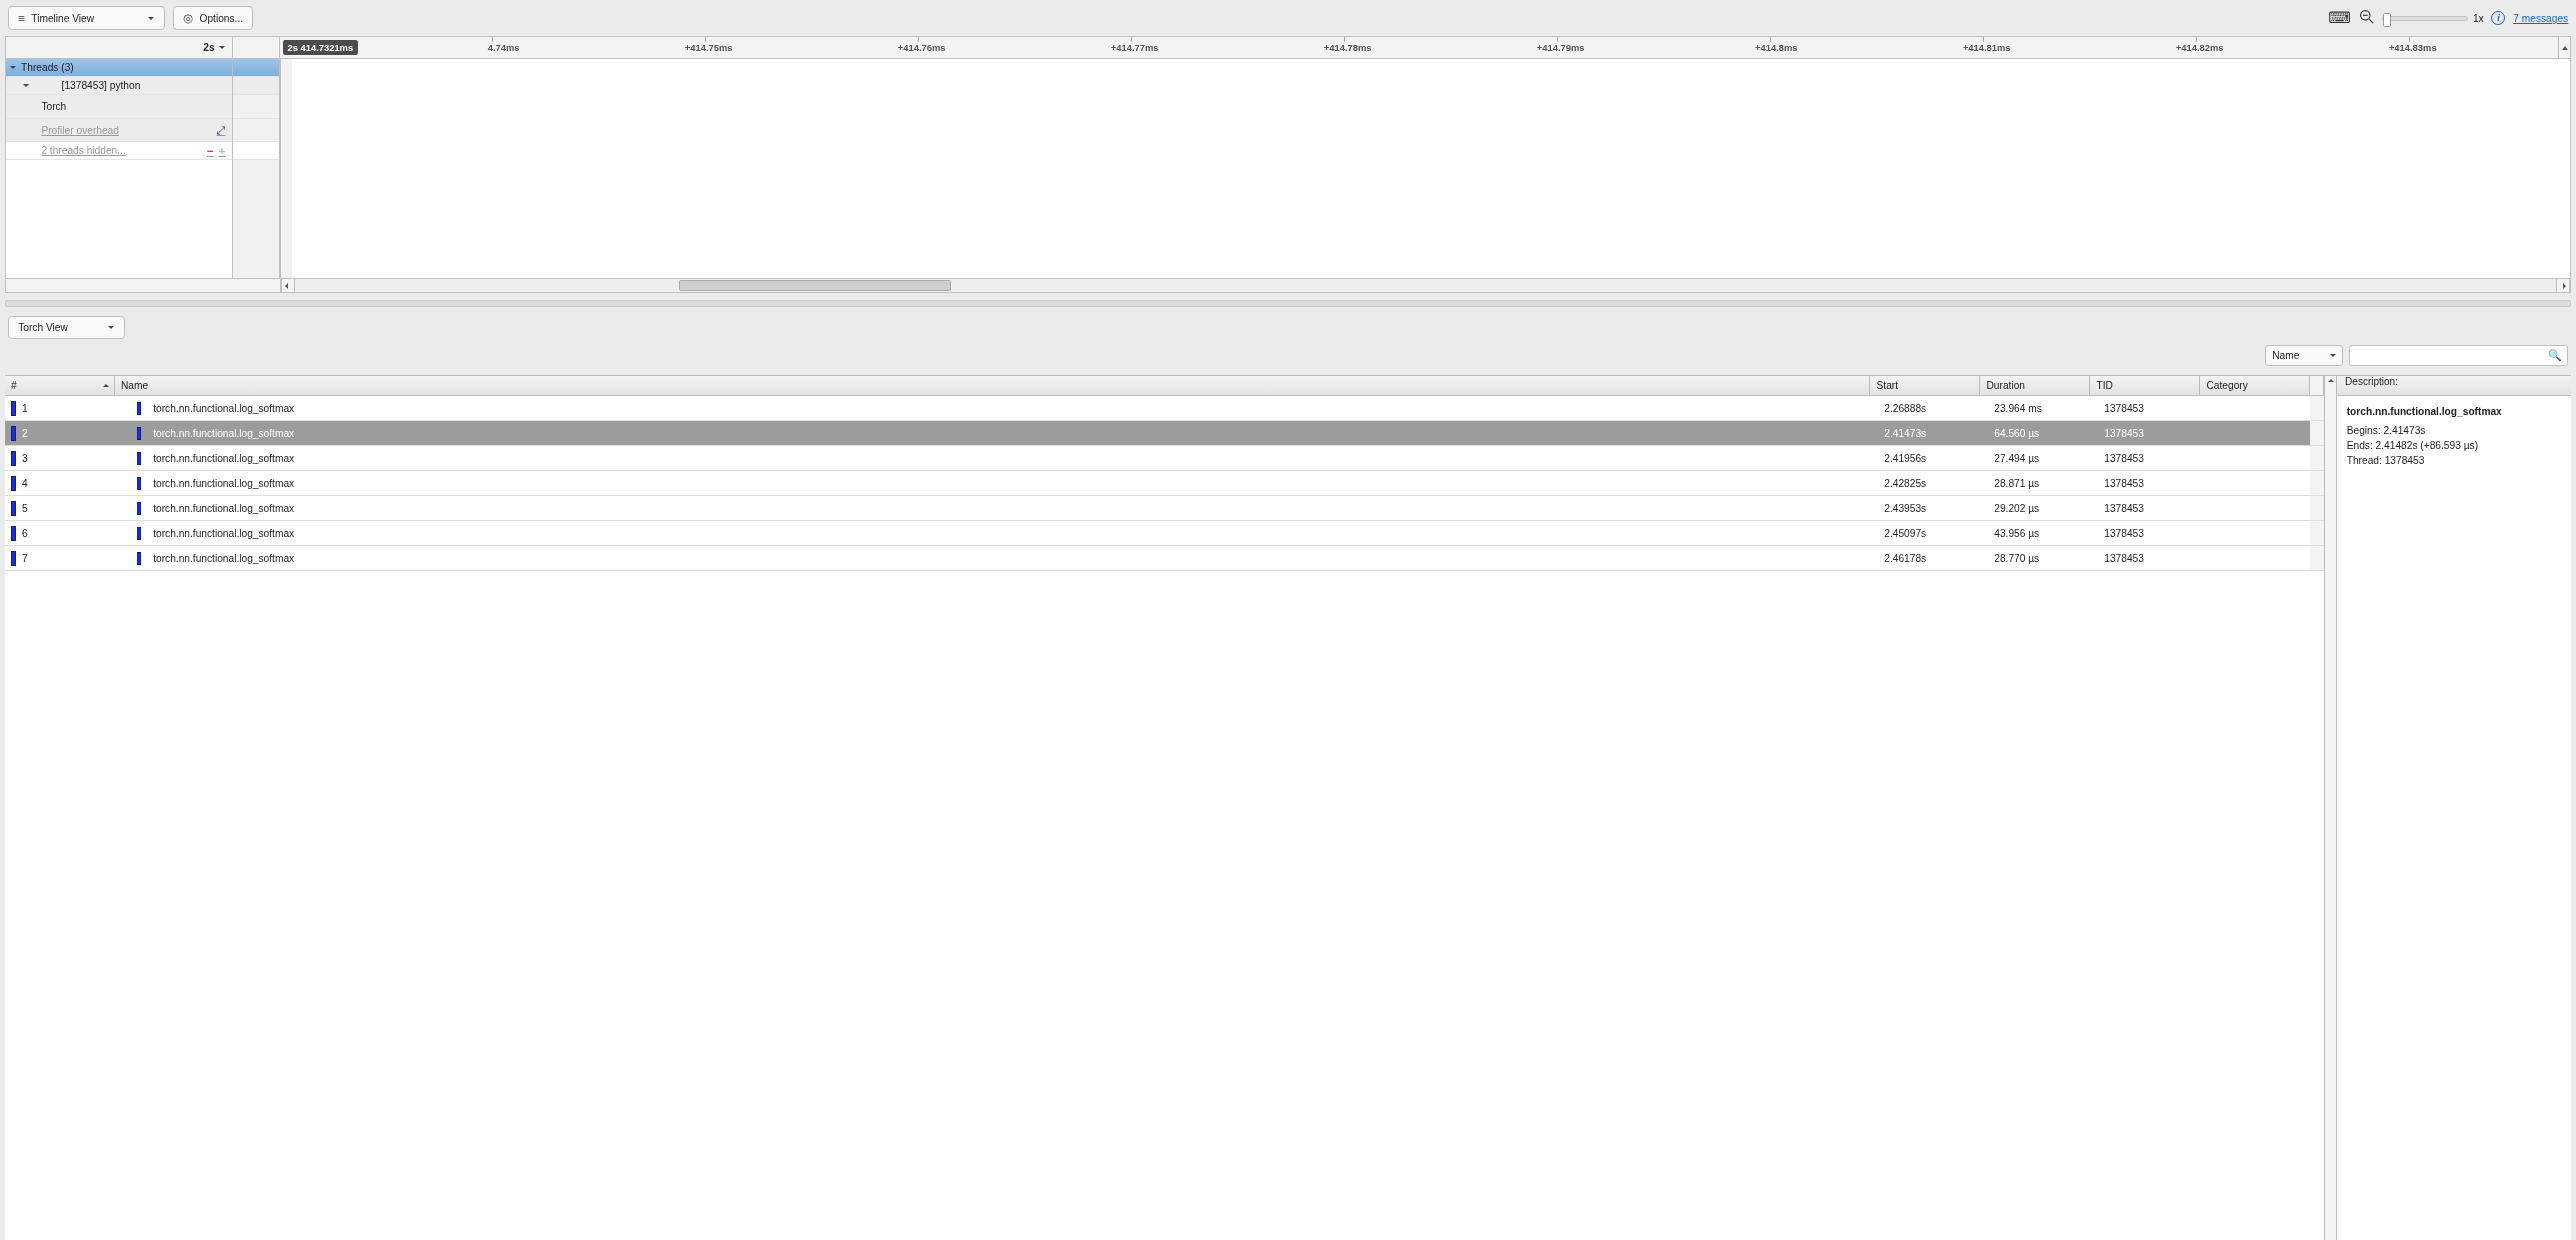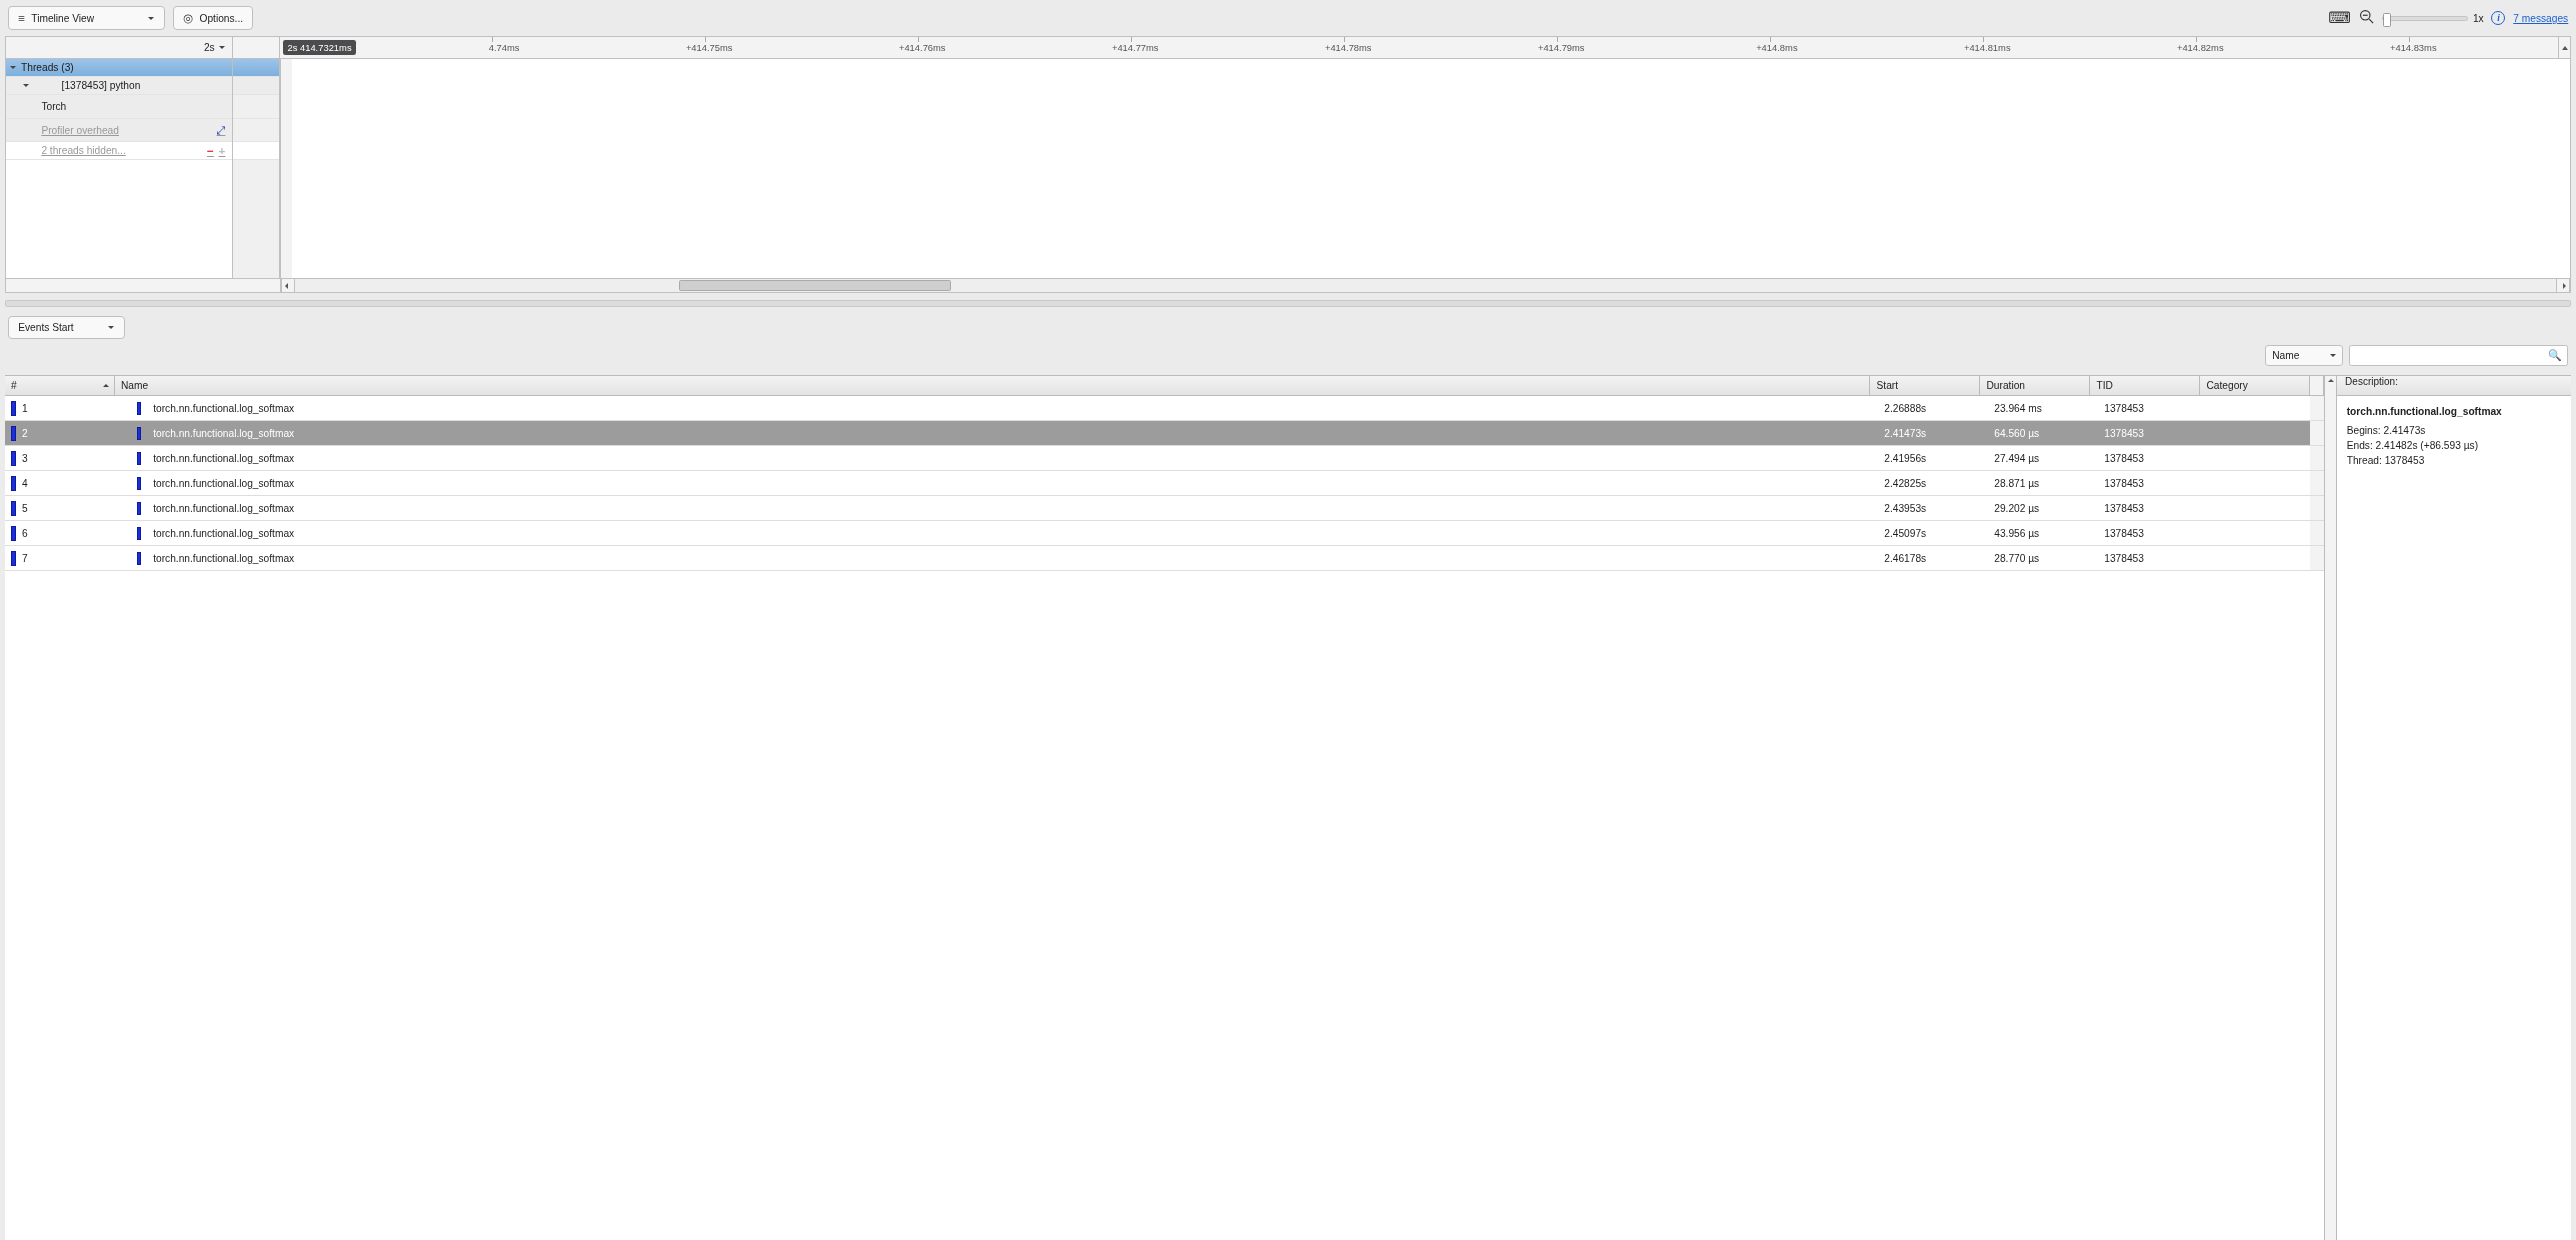--- a/index.html
+++ b/index.html
@@ -41,21 +41,21 @@
   .info-circle {
     display: inline-flex; width: 14px; height: 14px;
     border: 1.2px solid #1b5fd0; border-radius: 50%;
     align-items: center; justify-content: center;
     font-family: Georgia, serif; font-style: italic; color: #1b5fd0;
     font-size: 9.4px; font-weight: bold;
   }
 
   
   .timeline-panel { display: flex; flex-direction: column; background: #fff; border:0.8px solid #c0c0c0; position: relative; }
-  .ruler-row { display: flex; height: 22px; border-bottom: 0.8px solid #c0c0c0; background: #f3f3f3; }
+  .ruler-row { display: flex; height: 22px; border-bottom: 0.8px solid #c0c0c0; background: #f3f3f3; font-weight: bold; }
   .ruler-left { width: 227px; min-width: 227px; display: flex; align-items: center; justify-content: flex-end; padding-right: 6.3px; border-right:0.8px solid #c0c0c0; }
   .ruler-left .caret { margin-left: 4.7px; }
   .ruler-strip { width: 47px; min-width: 47px; border-right:0.8px solid #c0c0c0; }
   .ruler-main { flex: 1; position: relative; overflow: hidden; }
   .ruler-badge {
     position: absolute; top: 2.3px; left: 3.1px;
     background: #4c4c4e; color: #fff;
     padding: 2.3px 4.7px; border-radius: 2.3px;
     font-size: 9.4px;
   }
@@ -306,21 +306,21 @@
           </div>
         <span class="h-scroll-tri-r"></span>
       </div>
     </div>
   </div>
 
   <div class="splitter-bar"></div>
 
   <div class="events-toolbar">
     <div class="btn dropdown-btn" style="min-width:117px;">
-      <span>Events Start</span>
+      <span>Torch View</span>
       <span class="caret"></span>
     </div>
   </div>
 
   <div class="filter-row">
     <div class="filter-dropdown">
       <span>Name</span>
       <span class="caret"></span>
     </div>
     <div class="search-box">

